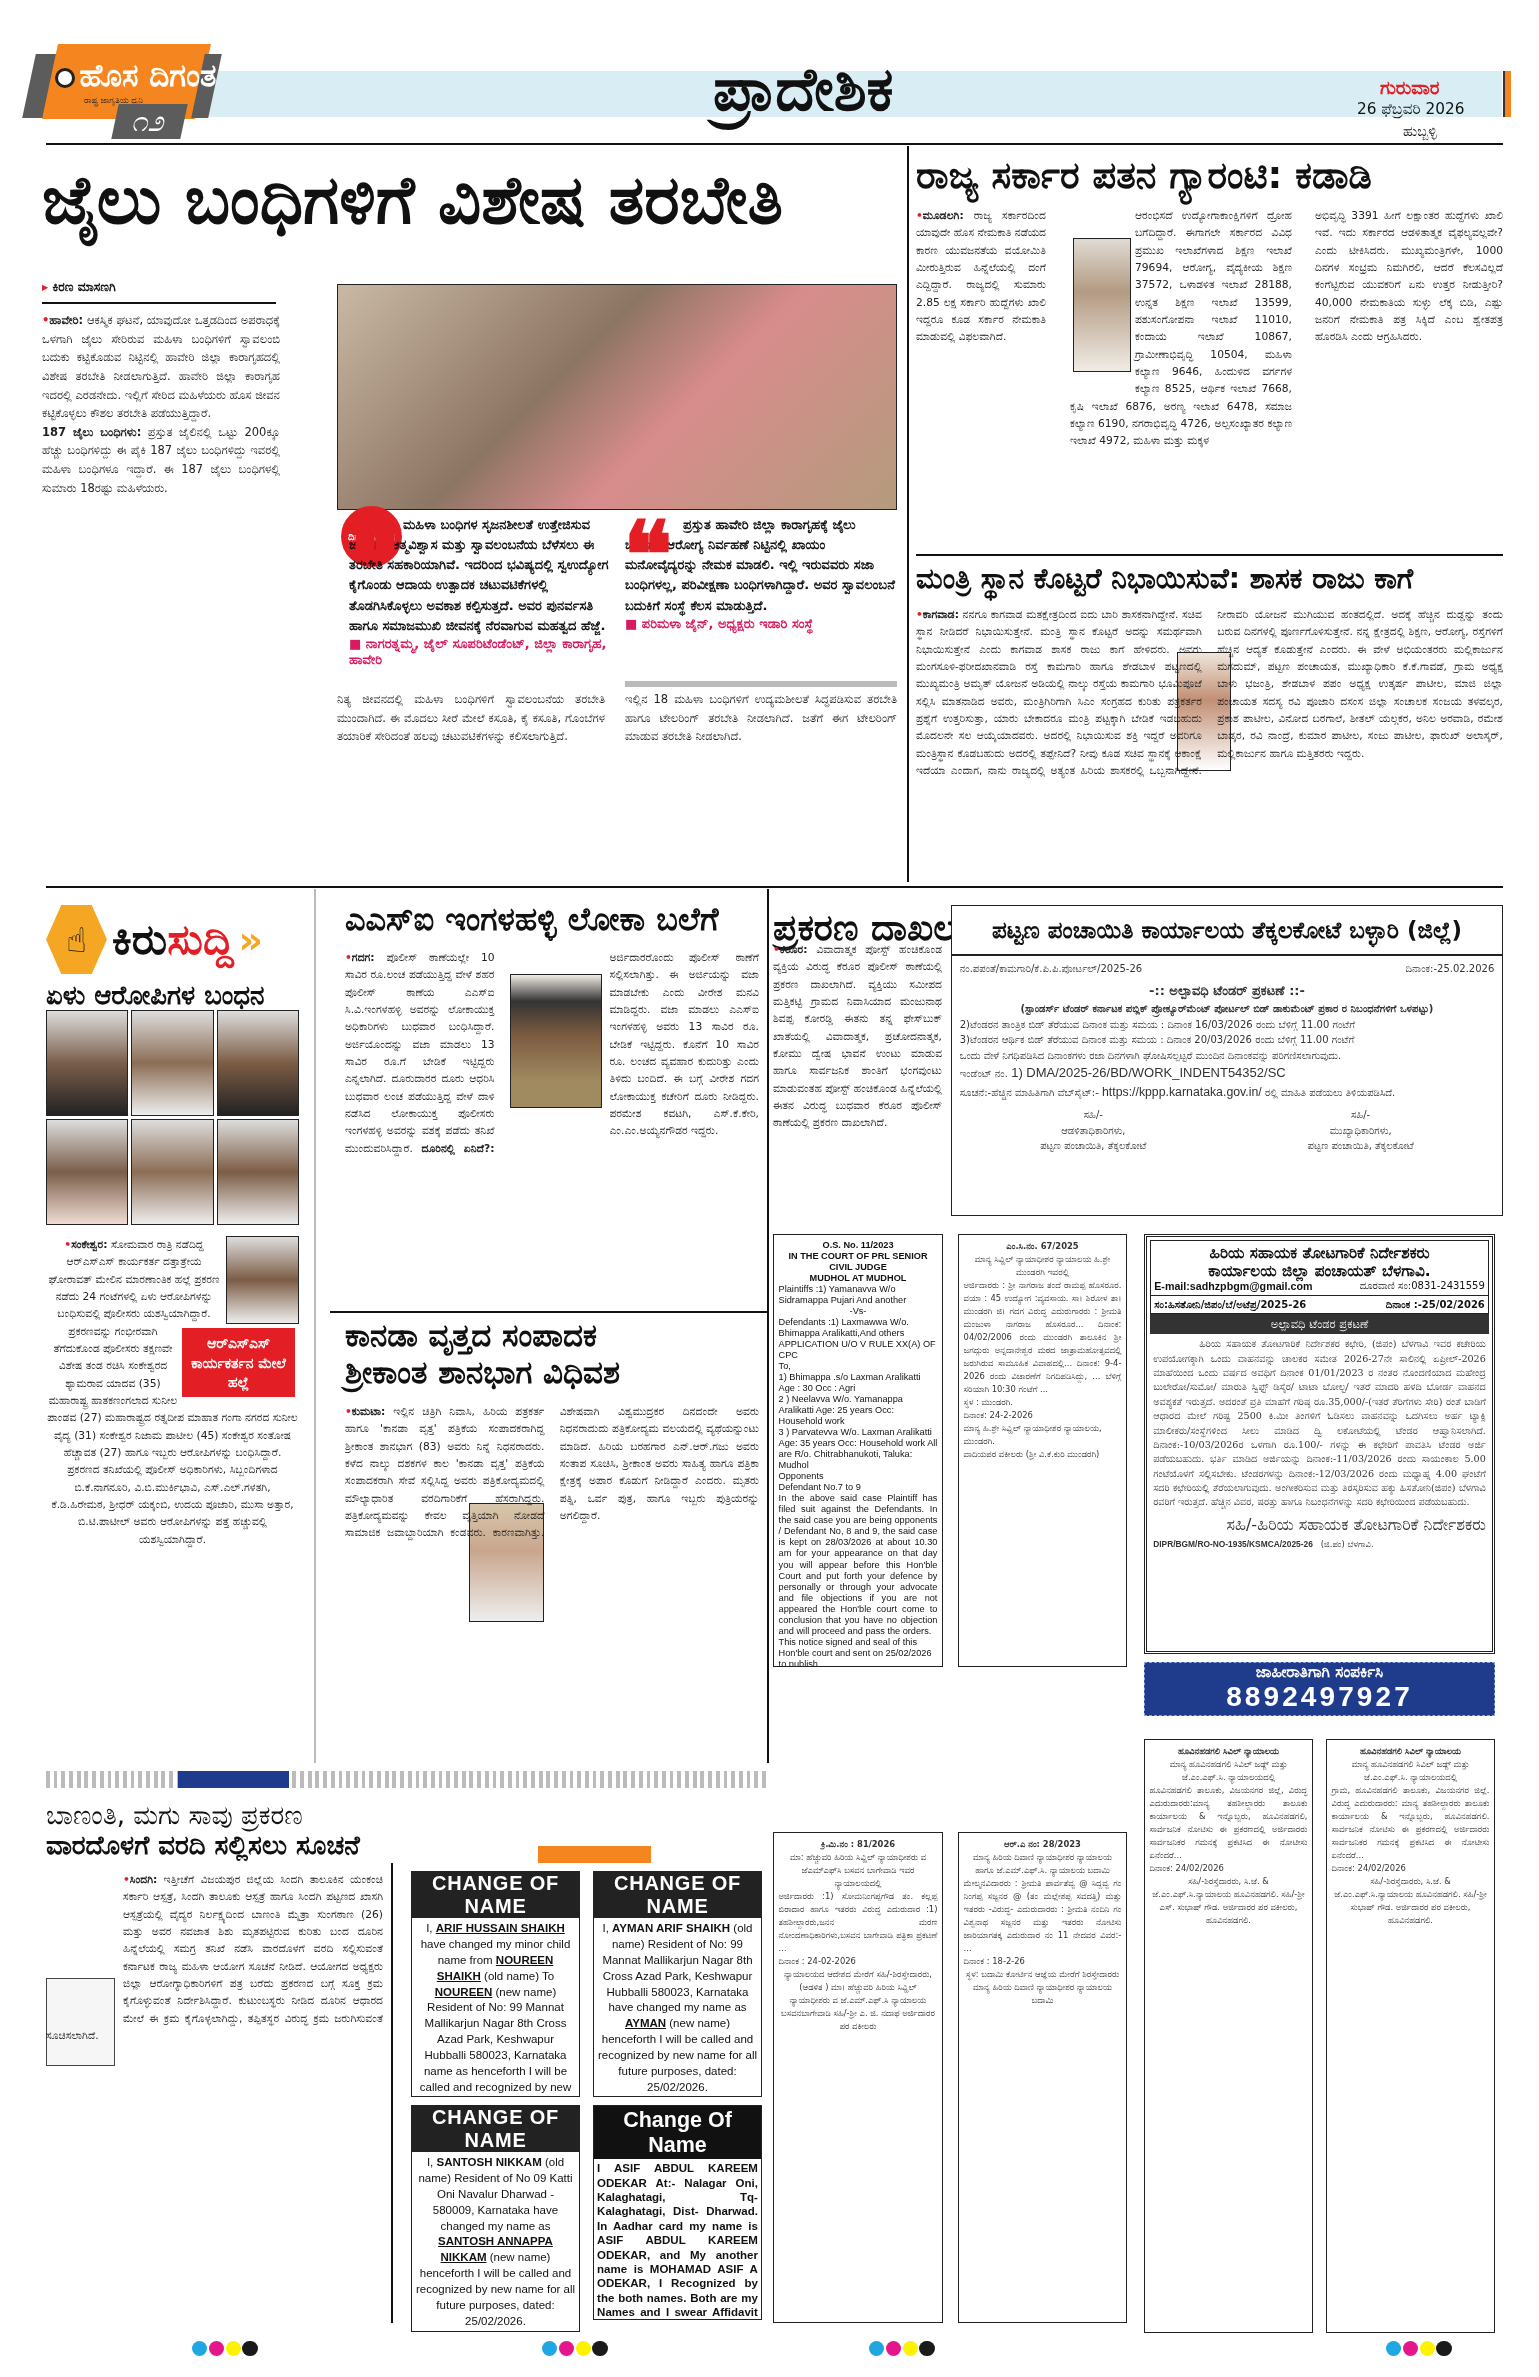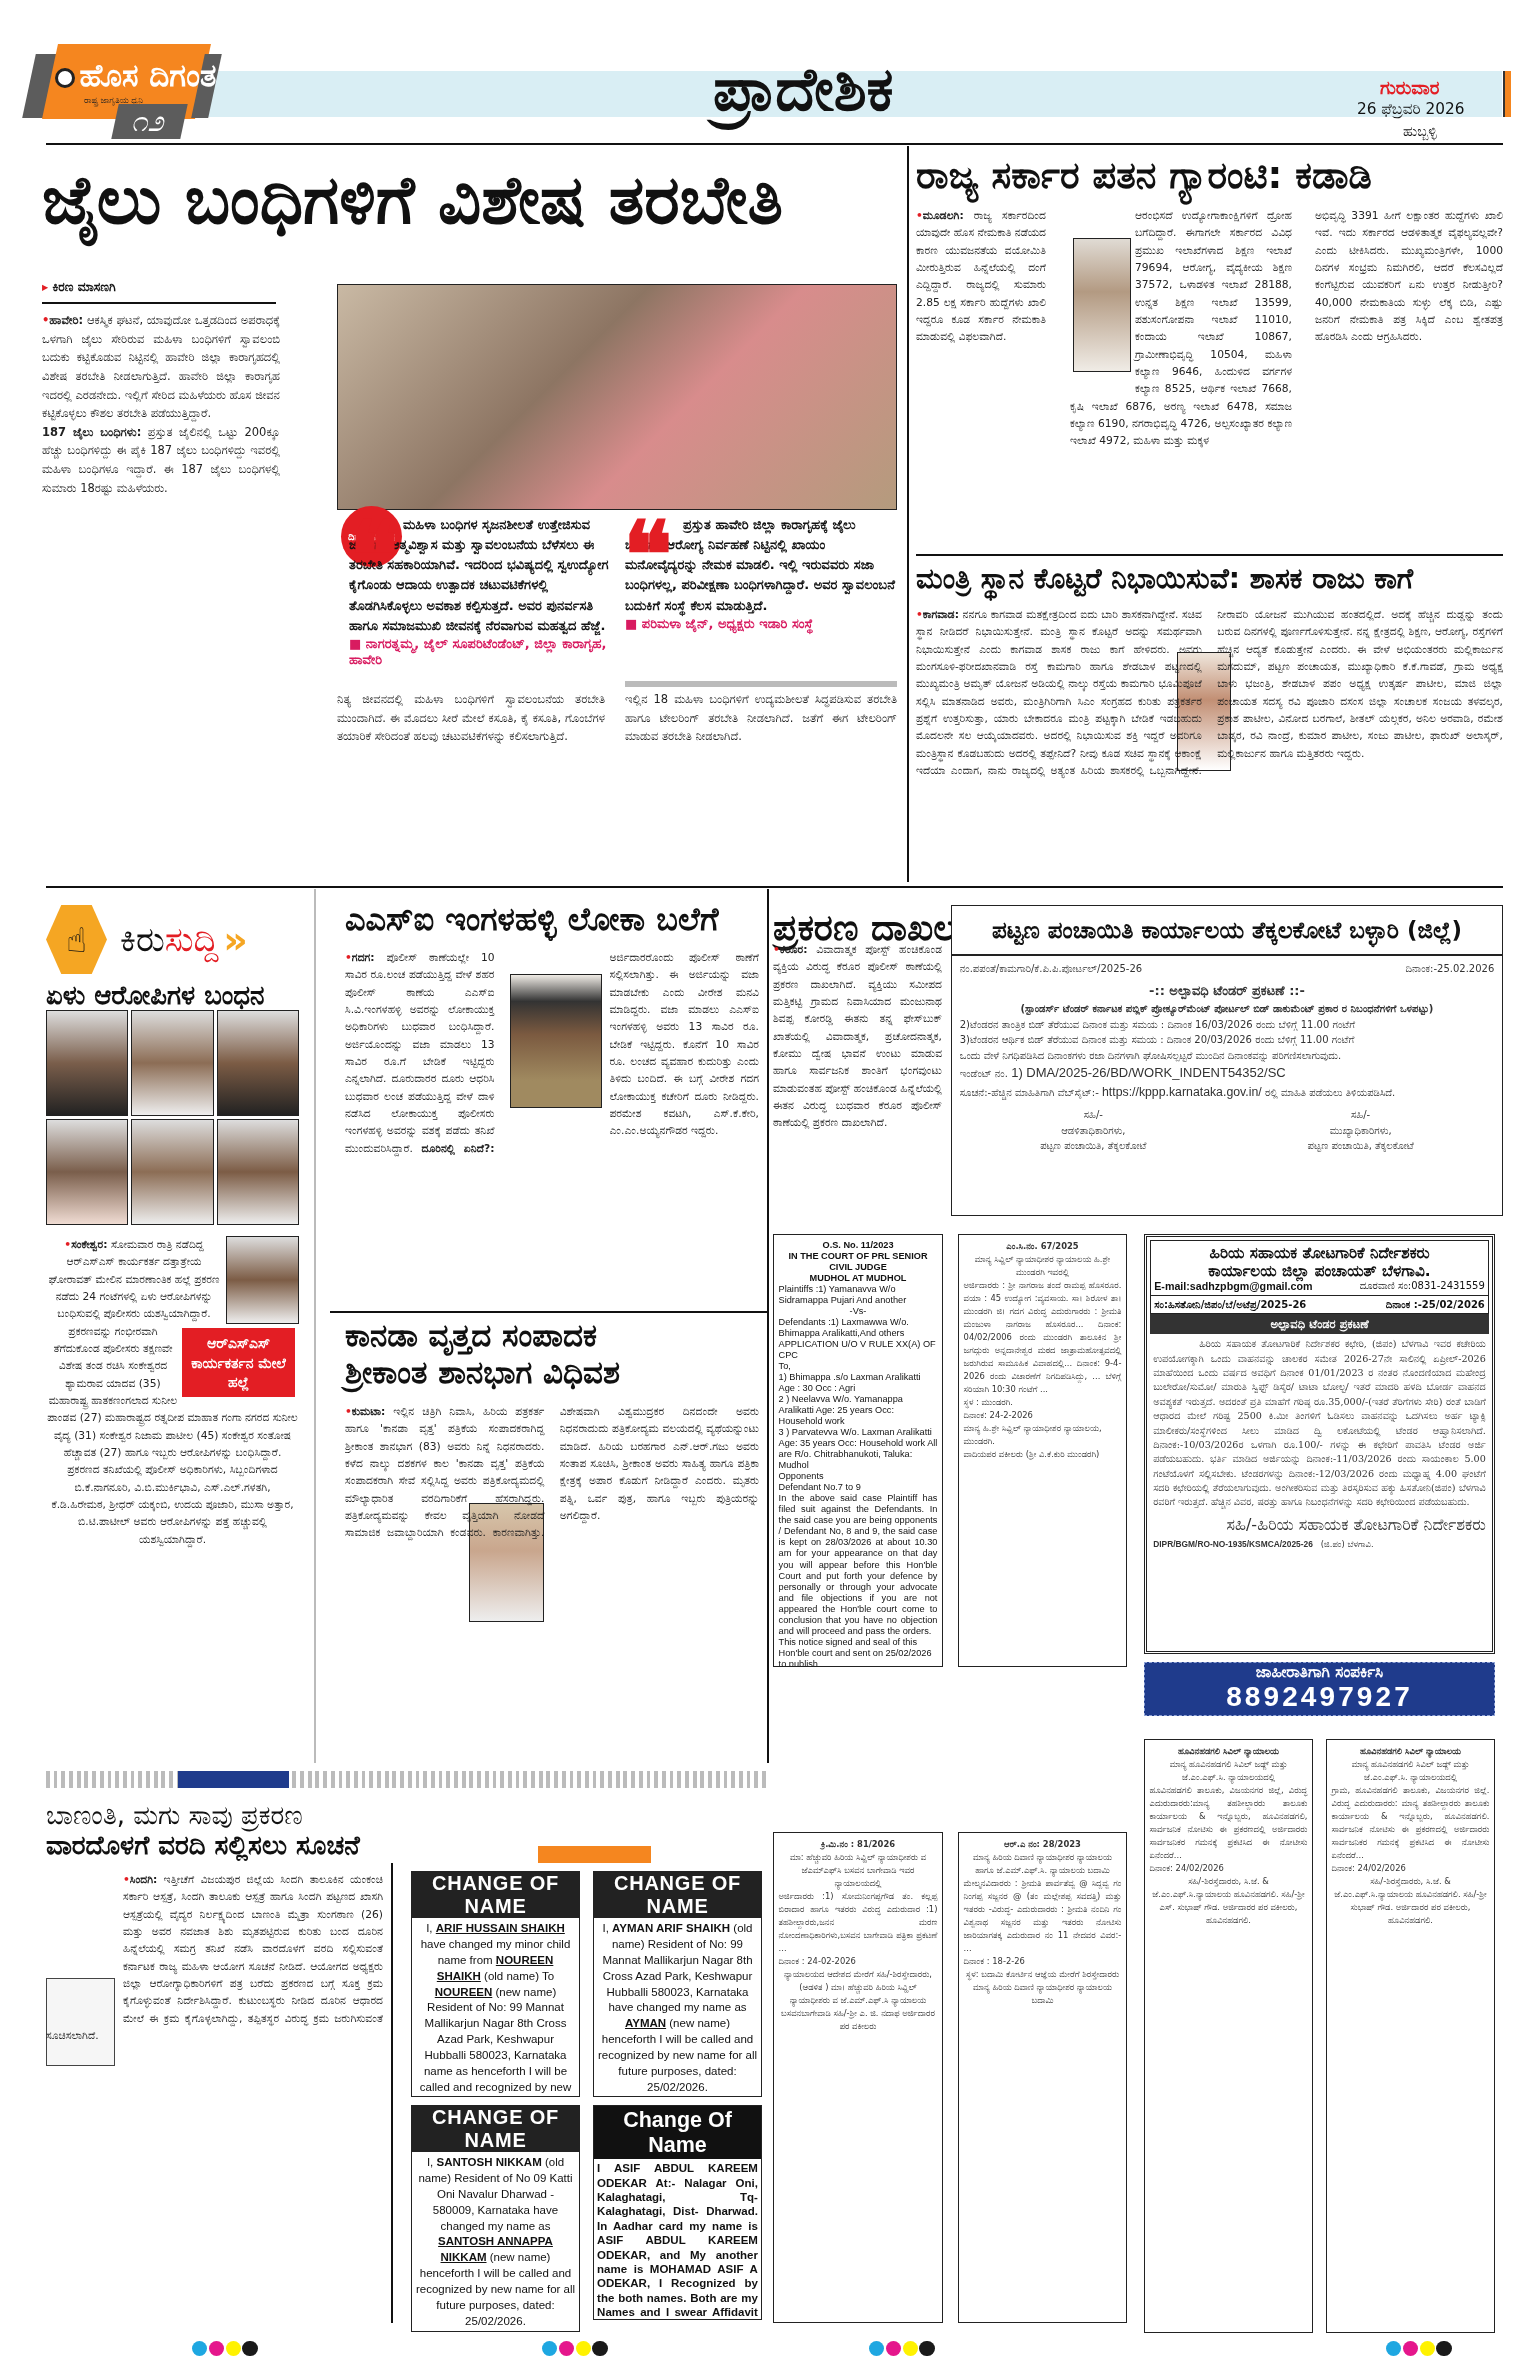--- a/index.html
+++ b/index.html
@@ -34,21 +34,21 @@
 .quote-by{color:#d81b60;font-size:13px;font-weight:bold}
 .vline{position:absolute;width:2.3px;background:#bbb}
 .box{position:absolute;border:1.5px solid #222;background:#fff;padding:7.7px;overflow:hidden}
 .notice{font-size:10px;line-height:1.55;color:#333}
 .noticeEn{font-family:"Liberation Sans",sans-serif;font-size:14px;line-height:1.2;color:#111}
 .con-head{background:#222;color:#fff;font-family:"Liberation Sans",sans-serif;font-weight:900;font-size:20px;text-align:center;letter-spacing:0.8px;line-height:23px}
 .con-body{font-family:"Liberation Sans",sans-serif;font-size:13px;text-align:center;line-height:1.38;padding:3.1px}
 .con-body b{text-decoration:underline}
 .striped{position:absolute;height:17px;background:repeating-linear-gradient(90deg,#bbb 0 3.8px,#fff 3.8px 7.7px)}
 .cmyk span{display:inline-block;width:15.3px;height:15.3px;border-radius:50%;margin-right:1.5px}
-.tender-bar{background:#333;color:#fff;text-align:center;font-weight:bold;font-size:14px;padding:4.6px}
+.tender-bar{background:#333;color:#fff;text-align:center;font-weight:normal;font-size:14px;padding:4.6px}
 </style>
 </head>
 <body>
 
 <div id="masthead" class="abs">
   <div class="mh-band"></div>
   <div class="mh-gray1"></div>
   <div class="mh-orange"></div>
   <div class="mh-gray2"></div>
   <div class="mh-logo"><span class="dot"></span><span>ಹೊಸ ದಿಗಂತ</span></div>
@@ -99,21 +99,21 @@
 <div class="rule" style="left:916px;top:554px;width:587px;height:1.5px"></div>
 <div class="abs headline" style="left:916px;top:564px;font-size:28px;white-space:nowrap">ಮಂತ್ರಿ ಸ್ಥಾನ ಕೊಟ್ಟರೆ ನಿಭಾಯಿಸುವೆ: ಶಾಸಕ ರಾಜು ಕಾಗೆ</div>
 <div class="photo" style="left:1177px;top:652px;width:54px;height:119px;background:linear-gradient(#efe6dc,#c28f74 40%,#fff)"></div>
 <div class="abs body" style="left:916px;top:606px;width:587px;height:276px;overflow:hidden;font-size:10.7px;column-count:2;column-gap:15.3px"><b><span class="redot">•</span><span>ಕಾಗವಾಡ:</span></b> <span>ನನಗೂ ಕಾಗವಾಡ ಮತಕ್ಷೇತ್ರದಿಂದ ಐದು ಬಾರಿ ಶಾಸಕನಾಗಿದ್ದೇನೆ. ಸಚಿವ ಸ್ಥಾನ ನೀಡಿದರೆ ನಿಭಾಯಿಸುತ್ತೇನೆ. ಮಂತ್ರಿ ಸ್ಥಾನ ಕೊಟ್ಟರೆ ಅದನ್ನು ಸಮರ್ಥವಾಗಿ ನಿಭಾಯಿಸುತ್ತೇನೆ ಎಂದು ಕಾಗವಾಡ ಶಾಸಕ ರಾಜು ಕಾಗೆ ಹೇಳಿದರು. ಅವರು ಮಂಗಸೂಳಿ-ಫರೀದಖಾನವಾಡಿ ರಸ್ತೆ ಕಾಮಗಾರಿ ಹಾಗೂ ಶೇಡಬಾಳ ಪಟ್ಟಣದಲ್ಲಿ ಮುಖ್ಯಮಂತ್ರಿ ಅಮೃತ್ ಯೋಜನೆ ಅಡಿಯಲ್ಲಿ ನಾಲ್ಕು ರಸ್ತೆಯ ಕಾಮಗಾರಿ ಭೂಮಿಪೂಜೆ ಸಲ್ಲಿಸಿ ಮಾತನಾಡಿದ ಅವರು, ಮಂತ್ರಿಗಿರಿಗಾಗಿ ಸಿಎಂ ಸಂಗ್ರಹದ ಕುರಿತು ಪತ್ರಕರ್ತರ ಪ್ರಶ್ನೆಗೆ ಉತ್ತರಿಸುತ್ತಾ, ಯಾರು ಬೇಕಾದರೂ ಮಂತ್ರಿ ಪಟ್ಟಕ್ಕಾಗಿ ಬೇಡಿಕೆ ಇಡಬಹುದು ಮೊದಲನೇ ಸಲ ಆಯ್ಕೆಯಾದವರು. ಅದರಲ್ಲಿ ನಿಭಾಯಿಸುವ ಶಕ್ತಿ ಇದ್ದರೆ ಅವರಿಗೂ ಮಂತ್ರಿಸ್ಥಾನ ಕೊಡಬಹುದು ಅದರಲ್ಲಿ ತಪ್ಪೇನಿದೆ? ನೀವು ಕೂಡ ಸಚಿವ ಸ್ಥಾನಕ್ಕೆ ಆಕಾಂಕ್ಷೆ ಇದೆಯಾ ಎಂದಾಗ, ನಾನು ರಾಜ್ಯದಲ್ಲಿ ಅತ್ಯಂತ ಹಿರಿಯ ಶಾಸಕರಲ್ಲಿ ಒಬ್ಬನಾಗಿದ್ದೇನೆ.</span> <span>ನೀರಾವರಿ ಯೋಜನೆ ಮುಗಿಯುವ ಹಂತದಲ್ಲಿದೆ. ಅದಕ್ಕೆ ಹೆಚ್ಚಿನ ದುಡ್ಡನ್ನು ತಂದು ಬರುವ ದಿನಗಳಲ್ಲಿ ಪೂರ್ಣಗೊಳಿಸುತ್ತೇನೆ. ನನ್ನ ಕ್ಷೇತ್ರದಲ್ಲಿ ಶಿಕ್ಷಣ, ಆರೋಗ್ಯ, ರಸ್ತೆಗಳಿಗೆ ಹೆಚ್ಚಿನ ಆದ್ಯತೆ ಕೊಡುತ್ತೇನೆ ಎಂದರು. ಈ ವೇಳೆ ಅಭಿಯಂತರರು ಮಲ್ಲಿಕಾರ್ಜುನ ಮಗದುಮ್, ಪಟ್ಟಣ ಪಂಚಾಯತ, ಮುಖ್ಯಾಧಿಕಾರಿ ಕೆ.ಕೆ.ಗಾವಡೆ, ಗ್ರಾಮ ಅಧ್ಯಕ್ಷ ಬಾಳು ಭಜಂತ್ರಿ, ಶೇಡಬಾಳ ಪಪಂ ಅಧ್ಯಕ್ಷ ಉತ್ಕರ್ಷ ಪಾಟೀಲ, ಮಾಜಿ ಜಿಲ್ಲಾ ಪಂಚಾಯತ ಸದಸ್ಯ ರವಿ ಪೂಜಾರಿ ದಸಂಸ ಜಿಲ್ಲಾ ಸಂಚಾಲಕ ಸಂಜಯ ತಳವಲ್ಕರ, ಪ್ರಕಾಶ ಪಾಟೀಲ, ವಿನೋದ ಬರಗಾಲೆ, ಶೀತಲ್ ಯಲ್ಗಕರ, ಅನಿಲ ಅರವಾಡಿ, ರಮೇಶ ಬಾಡ್ಕರ, ರವಿ ನಾಂದ್ರೆ, ಕುಮಾರ ಪಾಟೀಲ, ಸಂಜು ಪಾಟೀಲ, ಫಾರುಖ್ ಅಲಾಸ್ಕರ್, ಮಲ್ಲಿಕಾರ್ಜುನ ಹಾಗೂ ಮತ್ತಿತರರು ಇದ್ದರು.</span></div>
 
 <div class="rule" style="left:46px;top:886px;width:1457px;height:1.5px"></div>
 
 <div class="abs" style="left:46px;top:905px;width:261px">
   <div style="display:flex;align-items:center">
     <div style="width:61px;height:69px;background:#f5a623;clip-path:polygon(25% 0,75% 0,100% 50%,75% 100%,25% 100%,0 50%);display:flex;align-items:center;justify-content:center;font-size:34px">☝</div>
-    <div style="font-size:34px;font-weight:400;margin-left:13px"><span>ಕಿರು</span><span style="color:#e31e24">ಸುದ್ದಿ</span></div>
+    <div style="font-size:42px;font-weight:700;margin-left:5px"><span>ಕಿರು</span><span style="color:#e31e24">ಸುದ್ದಿ</span></div>
     <div style="color:#f5a623;font-size:38px;font-weight:bold;margin-left:4.6px">»</div>
   </div>
   <div class="headline" style="font-size:26px;margin-top:7.7px">ಏಳು ಆರೋಪಿಗಳ ಬಂಧನ</div>
 </div>
 <div class="abs" style="left:46px;top:1010px;width:253px;display:grid;grid-template-columns:repeat(3,1fr);gap:3.1px">
   <div class="photo" style="position:relative;height:106px;background:linear-gradient(#ddd,#7a5e4b 50%,#222)"></div>
   <div class="photo" style="position:relative;height:106px;background:linear-gradient(#ddd,#8c6d55 50%,#eee)"></div>
   <div class="photo" style="position:relative;height:106px;background:linear-gradient(#ddd,#7c5c45 50%,#222)"></div>
   <div class="photo" style="position:relative;height:106px;background:linear-gradient(#ddd,#7a5e4b 50%,#f0dcd3)"></div>
   <div class="photo" style="position:relative;height:106px;background:linear-gradient(#ddd,#8c6d55 50%,#eee)"></div>

